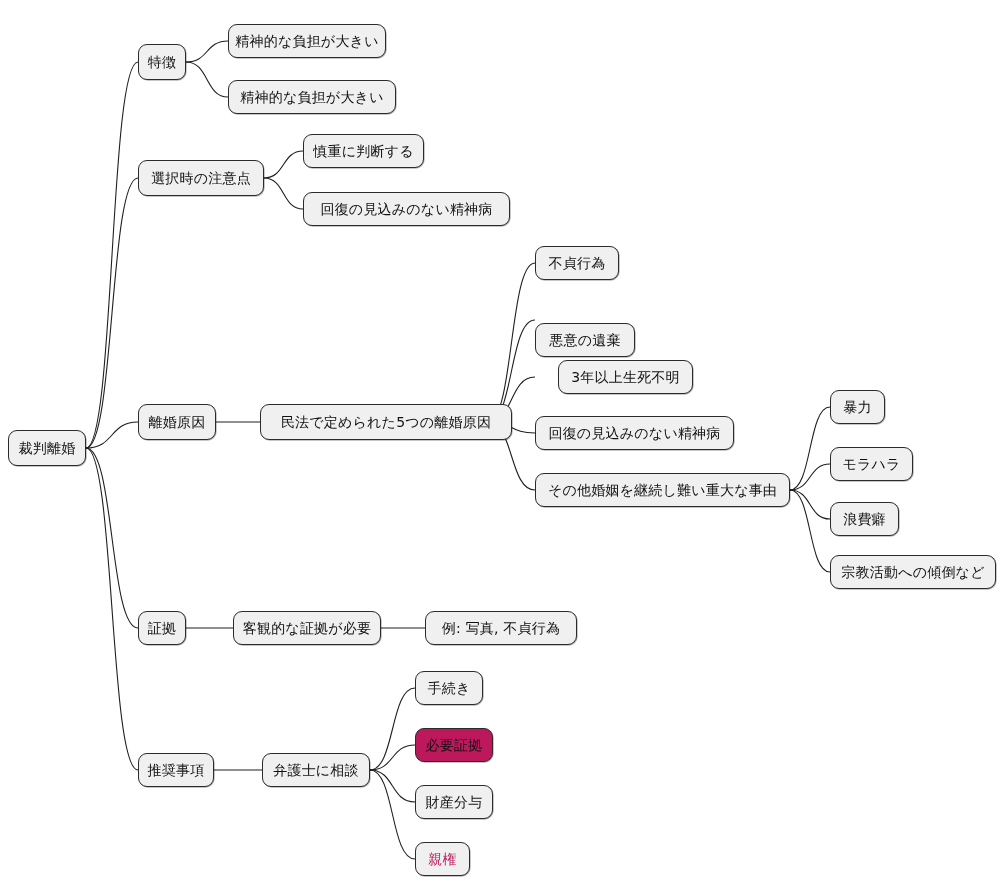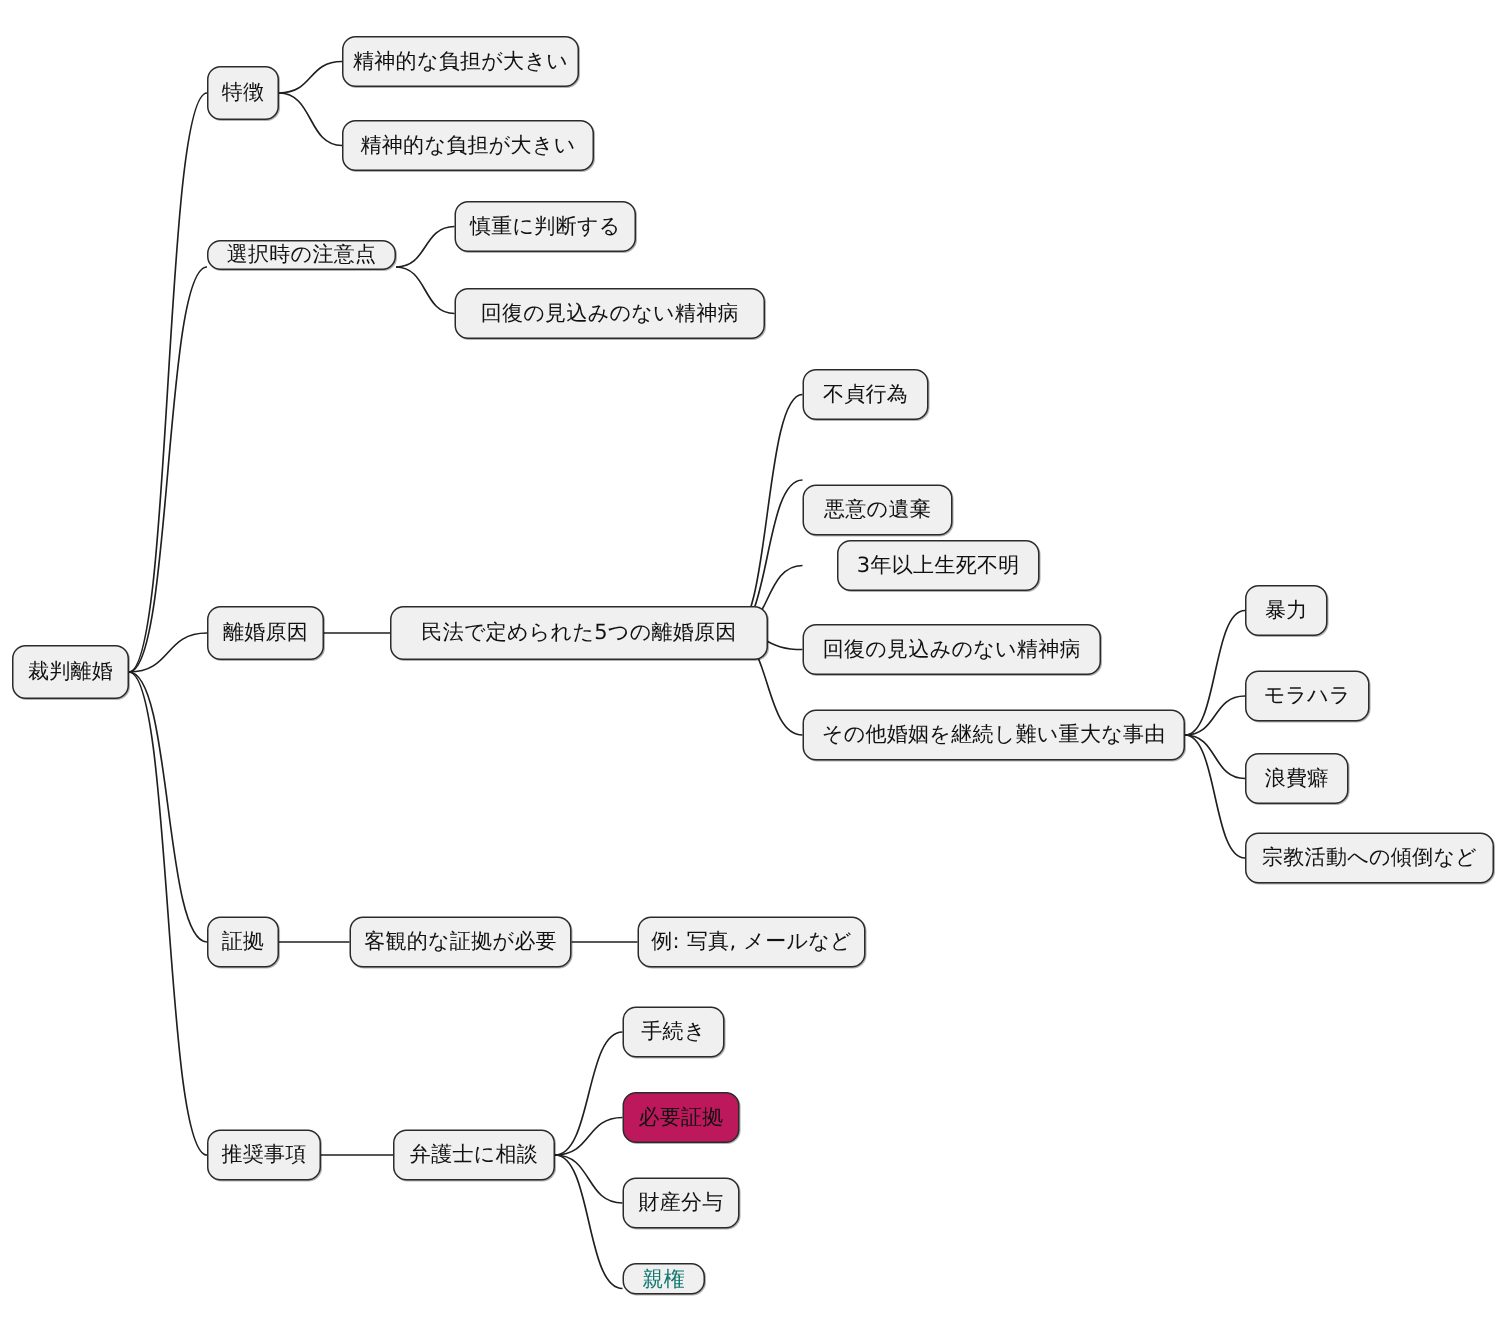--- a/index.html
+++ b/index.html
@@ -68,21 +68,21 @@
       </div>
       <div class="node" style="left: 138px; top: 44px; width: 48px; height: 36px; background: rgb(240, 240, 240); border-color: rgb(43, 43, 43); color: rgb(17, 17, 17);">
         <span class="node-label">特徴</span>
       </div>
       <div class="node" style="left: 228px; top: 24px; width: 158px; height: 34px; background: rgb(240, 240, 240); border-color: rgb(43, 43, 43); color: rgb(17, 17, 17);">
         <span class="node-label">精神的な負担が大きい</span>
       </div>
       <div class="node" style="left: 228px; top: 80px; width: 168px; height: 34px; background: rgb(240, 240, 240); border-color: rgb(43, 43, 43); color: rgb(17, 17, 17);">
         <span class="node-label">精神的な負担が大きい</span>
       </div>
-      <div class="node" style="left: 138px; top: 160px; width: 126px; height: 20px; background: rgb(240, 240, 240); border-color: rgb(43, 43, 43); color: rgb(17, 17, 17);">
+      <div class="node" style="left: 138px; top: 160px; width: 126px; height: 36px; background: rgb(240, 240, 240); border-color: rgb(43, 43, 43); color: rgb(17, 17, 17);">
         <span class="node-label">選択時の注意点</span>
       </div>
       <div class="node" style="left: 303px; top: 134px; width: 121px; height: 34px; background: rgb(240, 240, 240); border-color: rgb(43, 43, 43); color: rgb(17, 17, 17);">
         <span class="node-label">慎重に判断する</span>
       </div>
       <div class="node" style="left: 303px; top: 192px; width: 207px; height: 34px; background: rgb(240, 240, 240); border-color: rgb(43, 43, 43); color: rgb(17, 17, 17);">
         <span class="node-label">回復の見込みのない精神病</span>
       </div>
       <div class="node" style="left: 138px; top: 404px; width: 78px; height: 36px; background: rgb(240, 240, 240); border-color: rgb(43, 43, 43); color: rgb(17, 17, 17);">
         <span class="node-label">離婚原因</span>
@@ -117,34 +117,34 @@
       <div class="node" style="left: 830px; top: 555px; width: 166px; height: 34px; background: rgb(240, 240, 240); border-color: rgb(43, 43, 43); color: rgb(17, 17, 17);">
         <span class="node-label">宗教活動への傾倒など</span>
       </div>
       <div class="node" style="left: 138px; top: 611px; width: 48px; height: 34px; background: rgb(240, 240, 240); border-color: rgb(43, 43, 43); color: rgb(17, 17, 17);">
         <span class="node-label">証拠</span>
       </div>
       <div class="node" style="left: 233px; top: 611px; width: 148px; height: 34px; background: rgb(240, 240, 240); border-color: rgb(43, 43, 43); color: rgb(17, 17, 17);">
         <span class="node-label">客観的な証拠が必要</span>
       </div>
       <div class="node" style="left: 425px; top: 611px; width: 152px; height: 34px; background: rgb(240, 240, 240); border-color: rgb(43, 43, 43); color: rgb(17, 17, 17);">
-        <span class="node-label">例: 写真, メールなど</span>
+        <span class="node-label">例: 写真, 不貞行為</span>
       </div>
       <div class="node" style="left: 138px; top: 753px; width: 76px; height: 34px; background: rgb(240, 240, 240); border-color: rgb(43, 43, 43); color: rgb(17, 17, 17);">
         <span class="node-label">推奨事項</span>
       </div>
       <div class="node" style="left: 262px; top: 753px; width: 108px; height: 34px; background: rgb(240, 240, 240); border-color: rgb(43, 43, 43); color: rgb(17, 17, 17);">
         <span class="node-label">弁護士に相談</span>
       </div>
       <div class="node" style="left: 415px; top: 671px; width: 68px; height: 34px; background: rgb(240, 240, 240); border-color: rgb(43, 43, 43); color: rgb(17, 17, 17);">
         <span class="node-label">手続き</span>
       </div>
       <div class="node" style="left: 415px; top: 728px; width: 78px; height: 34px; background: #be185d; border-color: rgb(43, 43, 43); color: rgb(17, 17, 17);">
         <span class="node-label">必要証拠</span>
       </div>
       <div class="node" style="left: 415px; top: 785px; width: 78px; height: 34px; background: rgb(240, 240, 240); border-color: rgb(43, 43, 43); color: rgb(17, 17, 17);">
         <span class="node-label">財産分与</span>
       </div>
-      <div class="node" style="left: 415px; top: 842px; width: 55px; height: 21px; background: rgb(240, 240, 240); border-color: rgb(43, 43, 43); color: #0f766e;">
+      <div class="node" style="left: 415px; top: 842px; width: 55px; height: 34px; background: rgb(240, 240, 240); border-color: rgb(43, 43, 43); color: #be185d;">
         <span class="node-label">親権</span>
       </div>
     </div>
 </div>
 
 </body></html>

